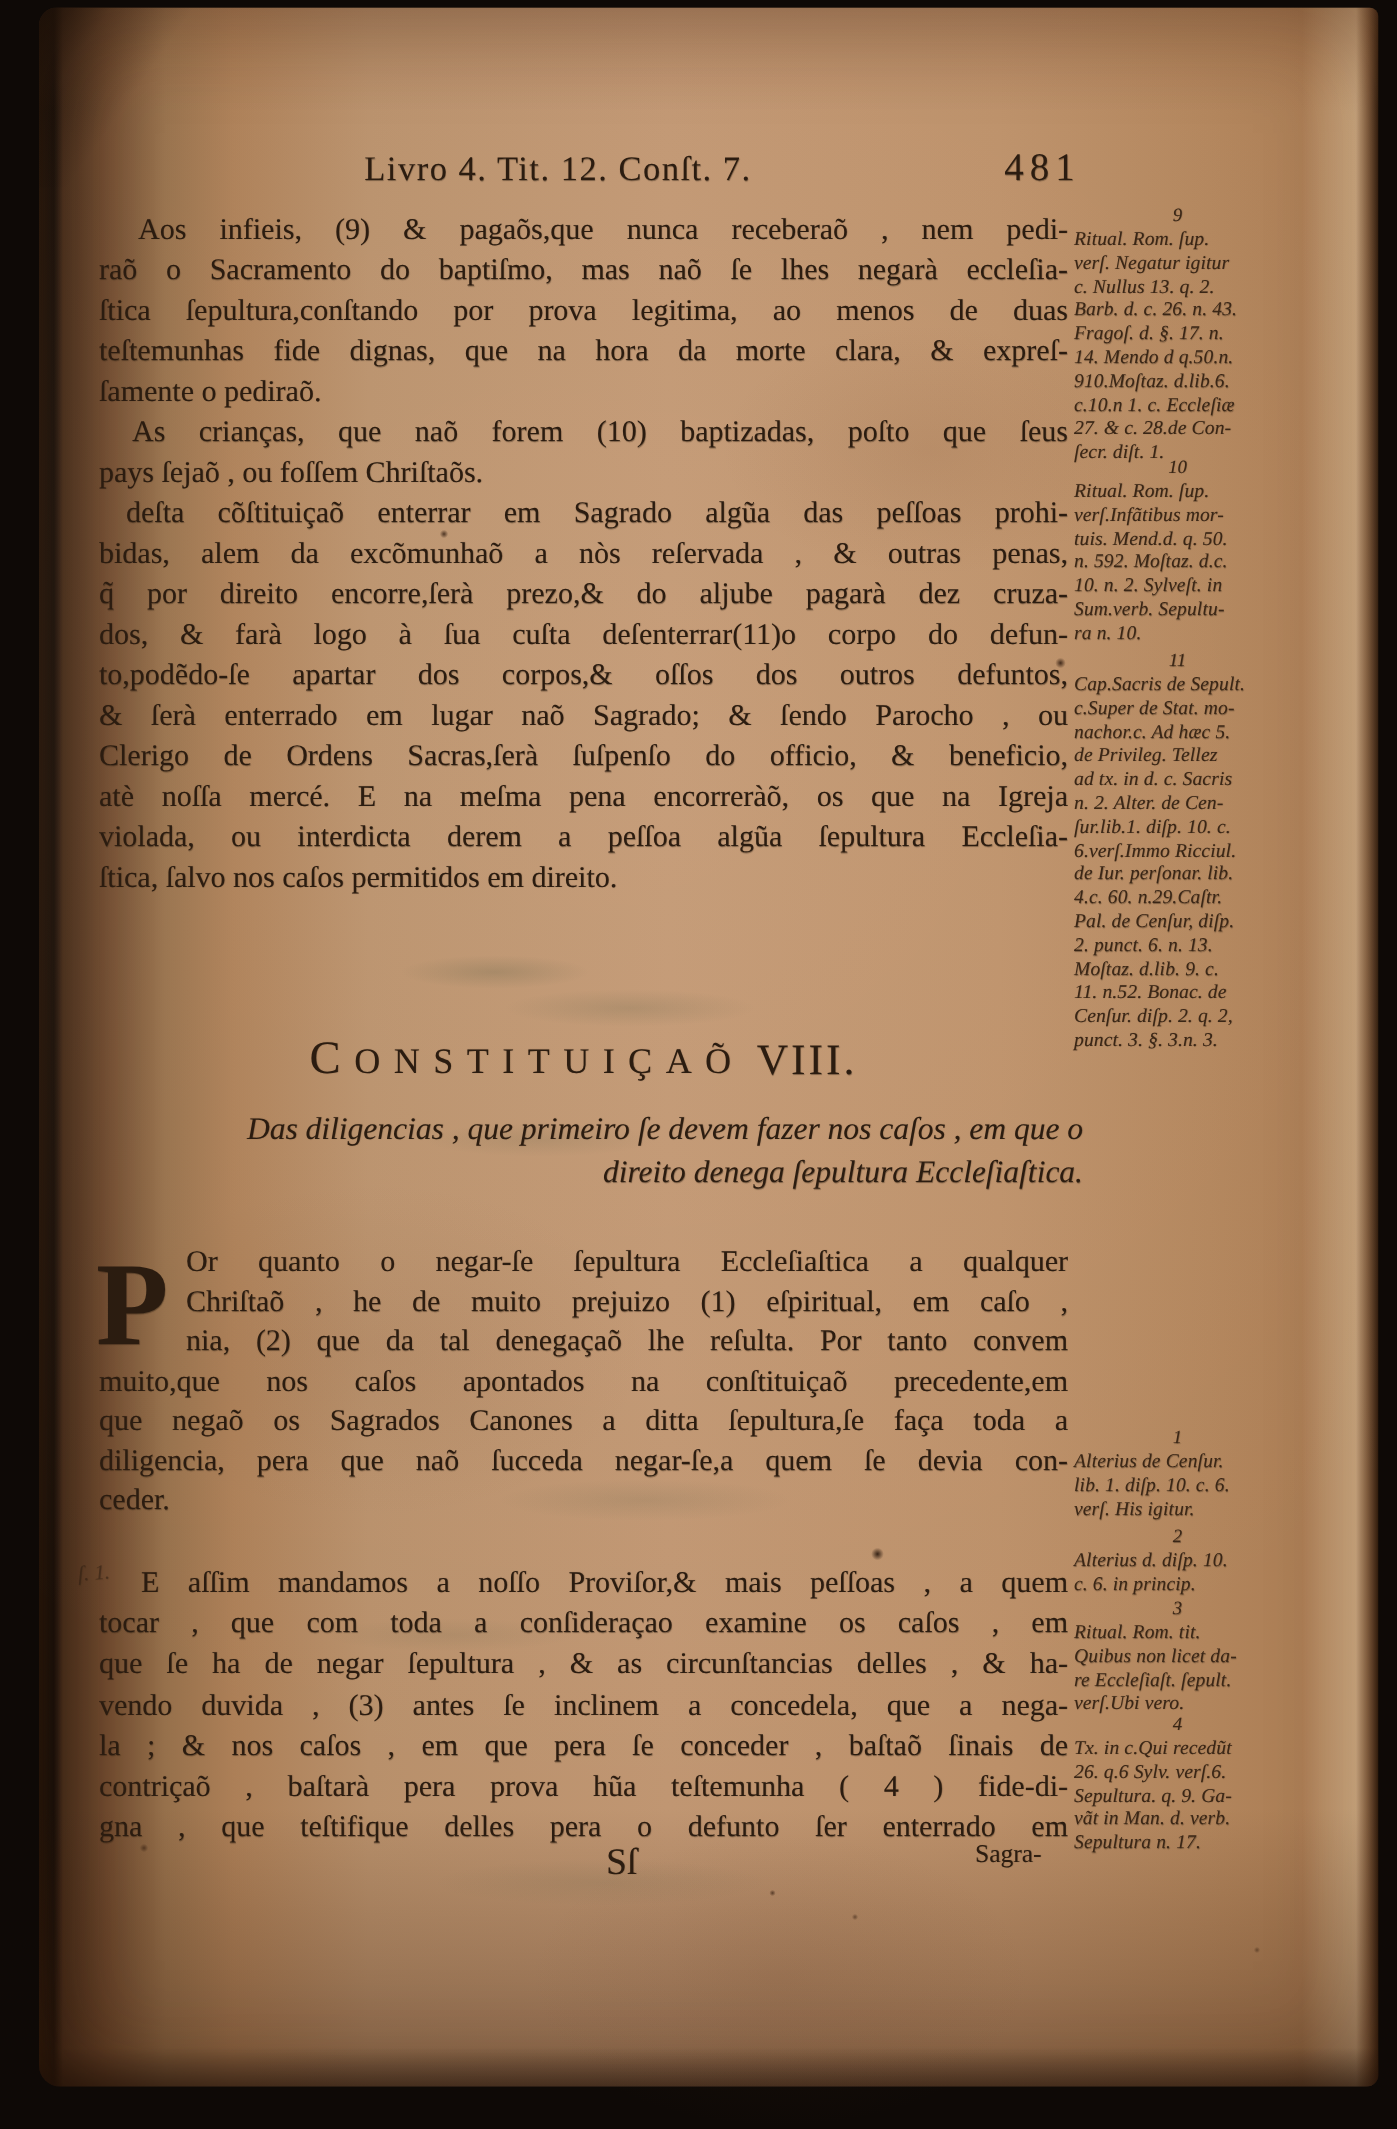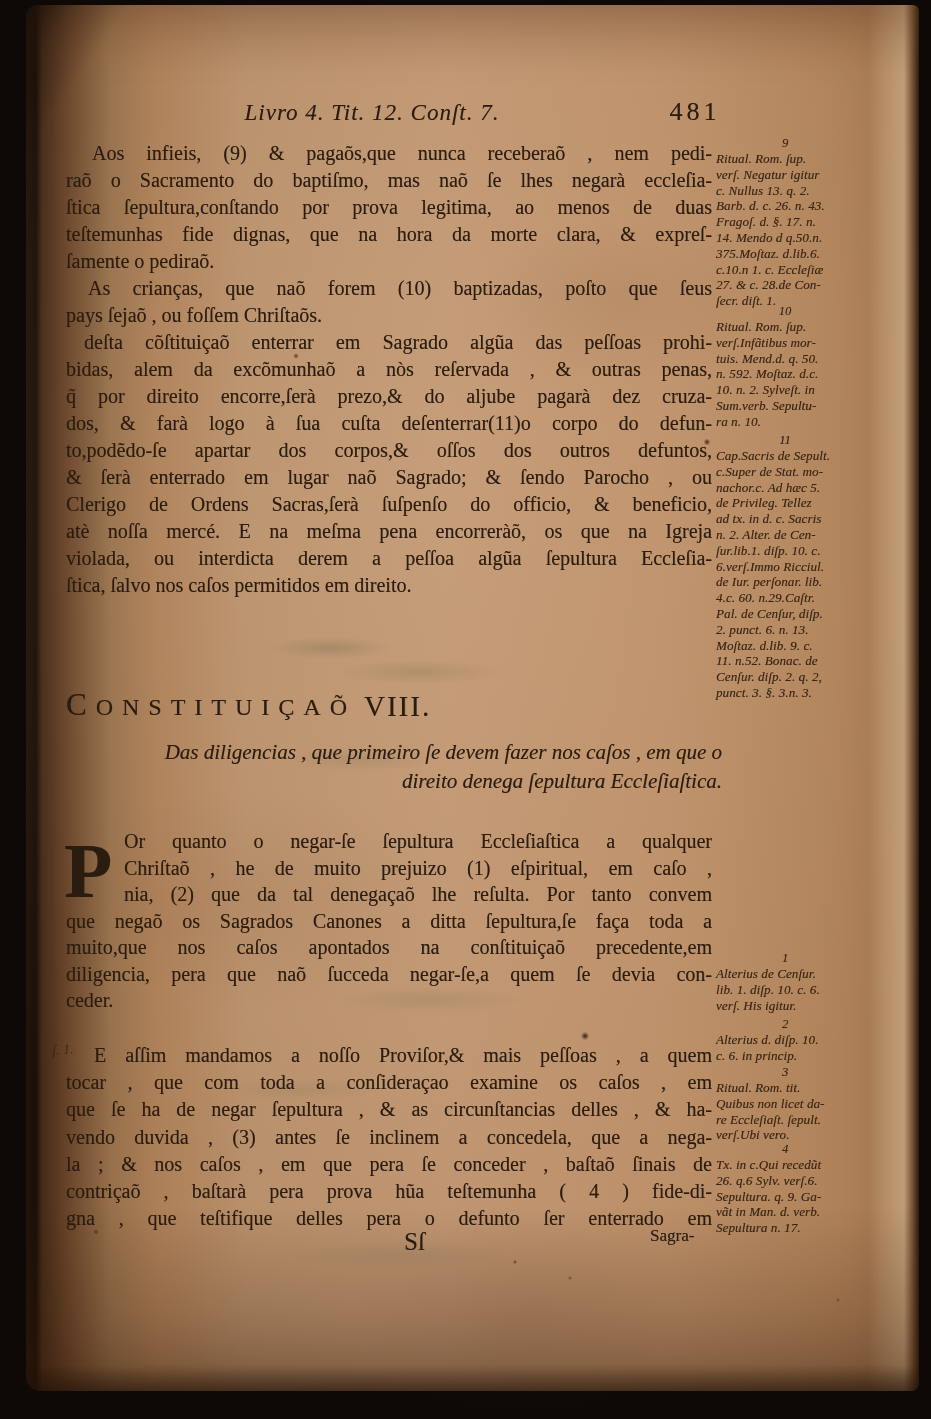--- a/index.html
+++ b/index.html
@@ -62,21 +62,21 @@
       radial-gradient(3px 3px at 515px 1262px, rgba(40,20,8,0.65), rgba(0,0,0,0) 70%),
       radial-gradient(3px 3px at 570px 1278px, rgba(40,20,8,0.50), rgba(0,0,0,0) 70%),
       radial-gradient(4px 4px at 96px 1232px, rgba(40,20,8,0.55), rgba(0,0,0,0) 70%),
       radial-gradient(3px 3px at 838px 1300px, rgba(40,20,8,0.45), rgba(0,0,0,0) 70%);
   }
   
   .content{position:absolute;inset:0;}
   .content, .content *{text-shadow:0.3px 0.4px 0.6px rgba(43,28,16,0.45);}
   .running-title{
     position:absolute;top:100px;left:66px;width:612px;text-align:center;
-    font-style:italic;font-size:23px;letter-spacing:1px;
+    font-size:23px;letter-spacing:1px;
   }
   .page-number{
     position:absolute;top:97px;left:655px;width:80px;text-align:center;
     font-size:26px;letter-spacing:4px;
   }
   .para{position:absolute;left:66px;width:646px;font-size:20px;}
   .para .ln{
     text-align:justify;text-align-last:justify;height:var(--lh);line-height:var(--lh);
     overflow:hidden;
   }
@@ -86,21 +86,21 @@
   .p2 .ln:first-child{padding-left:22px;}
   .p3 .ln:first-child{padding-left:18px;}
   .p4{--lh:26.5px;top:828px;}
   .p4 .ln:nth-child(-n+3){padding-left:58px;}
   .p5{--lh:27.2px;top:1042px;}
   .p5 .ln:first-child{padding-left:28px;}
   .drop-cap{
     position:absolute;left:64px;top:833px;font-size:79px;line-height:76px;
     font-weight:bold;letter-spacing:0;
   }
-  .heading{position:absolute;top:687px;left:66px;width:646px;white-space:nowrap;}
+  .heading{position:absolute;top:687px;left:66px;width:646px;text-align:center;white-space:nowrap;}
   .heading-word{display:inline-block;font-size:24px;letter-spacing:9px;}
   .heading-word::first-letter{font-size:31px;}
   .heading-num{display:inline-block;font-size:29px;letter-spacing:2px;margin-left:4px;vertical-align:-1px;}
   .subtitle{
     position:absolute;top:738px;left:56px;width:666px;text-align:right;
     font-style:italic;font-size:21px;line-height:29px;
   }
   .footer-sig{position:absolute;left:404px;top:1228px;font-size:25px;}
   .footer-catch{position:absolute;left:650px;top:1226px;font-size:17px;}
   .gutter-mark{
@@ -160,22 +160,22 @@
     <div class="subtitle">
         <div class="ln">Das diligencias , que primeiro ſe devem fazer nos caſos , em que o</div>
         <div class="ln">direito denega ſepultura Eccleſiaſtica.</div>
       </div>
 
     <span class="drop-cap">P</span>
     <div class="para p4 endshort">
         <div class="ln">Or quanto o negar-ſe ſepultura Eccleſiaſtica a qualquer</div>
         <div class="ln">Chriſtaõ , he de muito prejuizo (1) eſpiritual, em caſo ,</div>
         <div class="ln">nia, (2) que da tal denegaçaõ lhe reſulta. Por tanto convem</div>
+        <div class="ln">muito,que nos caſos apontados na conſtituiçaõ precedente,em</div>
         <div class="ln">que negaõ os Sagrados Canones a ditta ſepultura,ſe faça toda a</div>
-        <div class="ln">muito,que nos caſos apontados na conſtituiçaõ precedente,em</div>
         <div class="ln">diligencia, pera que naõ ſucceda negar-ſe,a quem ſe devia con-</div>
         <div class="ln">ceder.</div>
       </div>
 
     <div class="para p5">
         <div class="ln">E aſſim mandamos a noſſo Proviſor,&amp; mais peſſoas , a quem</div>
         <div class="ln">tocar , que com toda a conſideraçao examine os caſos , em</div>
         <div class="ln">que ſe ha de negar ſepultura , &amp; as circunſtancias delles , &amp; ha-</div>
         <div class="ln">vendo duvida , (3) antes ſe inclinem a concedela, que a nega-</div>
         <div class="ln">la ; &amp; nos caſos , em que pera ſe conceder , baſtaõ ſinais de</div>
@@ -185,21 +185,21 @@
 
     <div class="note" style="top:137px">
       <div class="note-num">9</div>
       <div class="note-lines">
           <div class="ln">Ritual. Rom. ſup.</div>
           <div class="ln">verſ. Negatur igitur</div>
           <div class="ln">c. Nullus 13. q. 2.</div>
           <div class="ln">Barb. d. c. 26. n. 43.</div>
           <div class="ln">Fragoſ. d. §. 17. n.</div>
           <div class="ln">14. Mendo d q.50.n.</div>
-          <div class="ln">375.Moſtaz. d.lib.6.</div>
+          <div class="ln">910.Moſtaz. d.lib.6.</div>
           <div class="ln">c.10.n 1. c. Eccleſiæ</div>
           <div class="ln">27. &amp; c. 28.de Con-</div>
           <div class="ln">ſecr. diſt. 1.</div>
         </div>
     </div>
     <div class="note" style="top:305px">
       <div class="note-num">10</div>
       <div class="note-lines">
           <div class="ln">Ritual. Rom. ſup.</div>
           <div class="ln">verſ.Infãtibus mor-</div>

